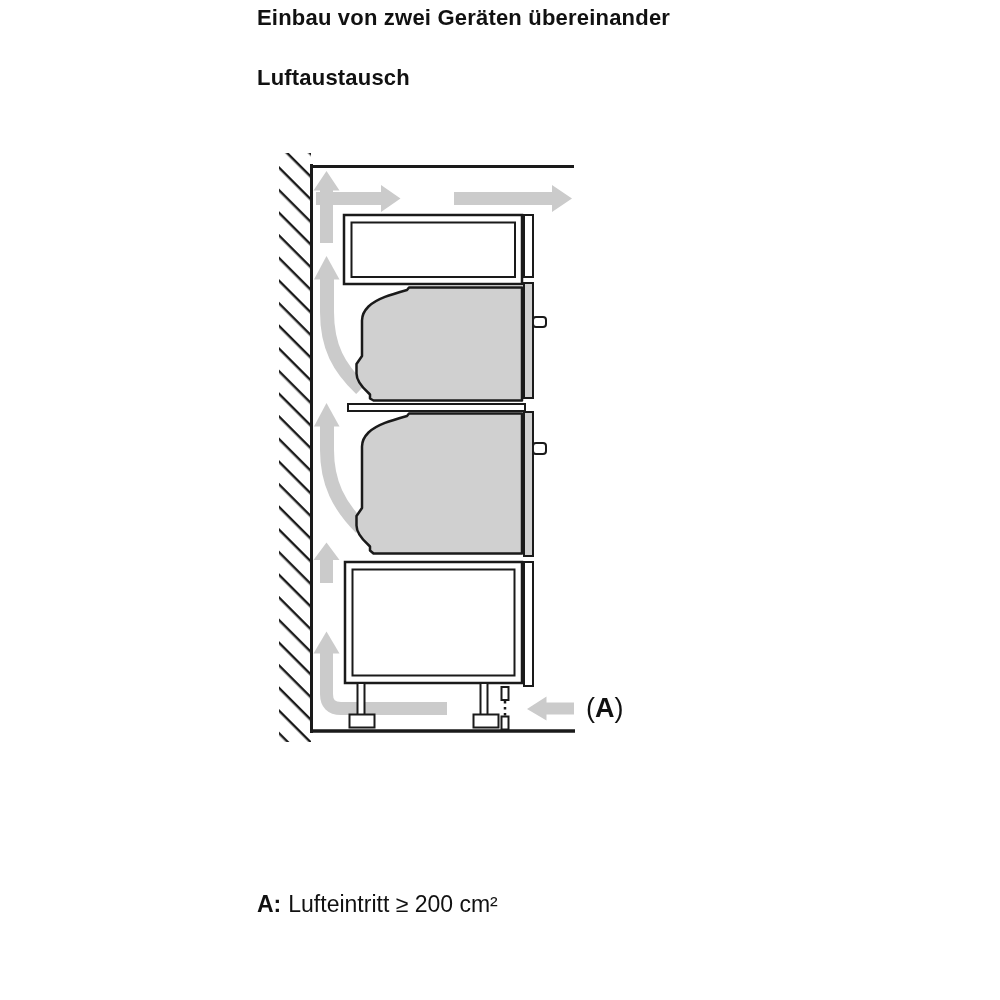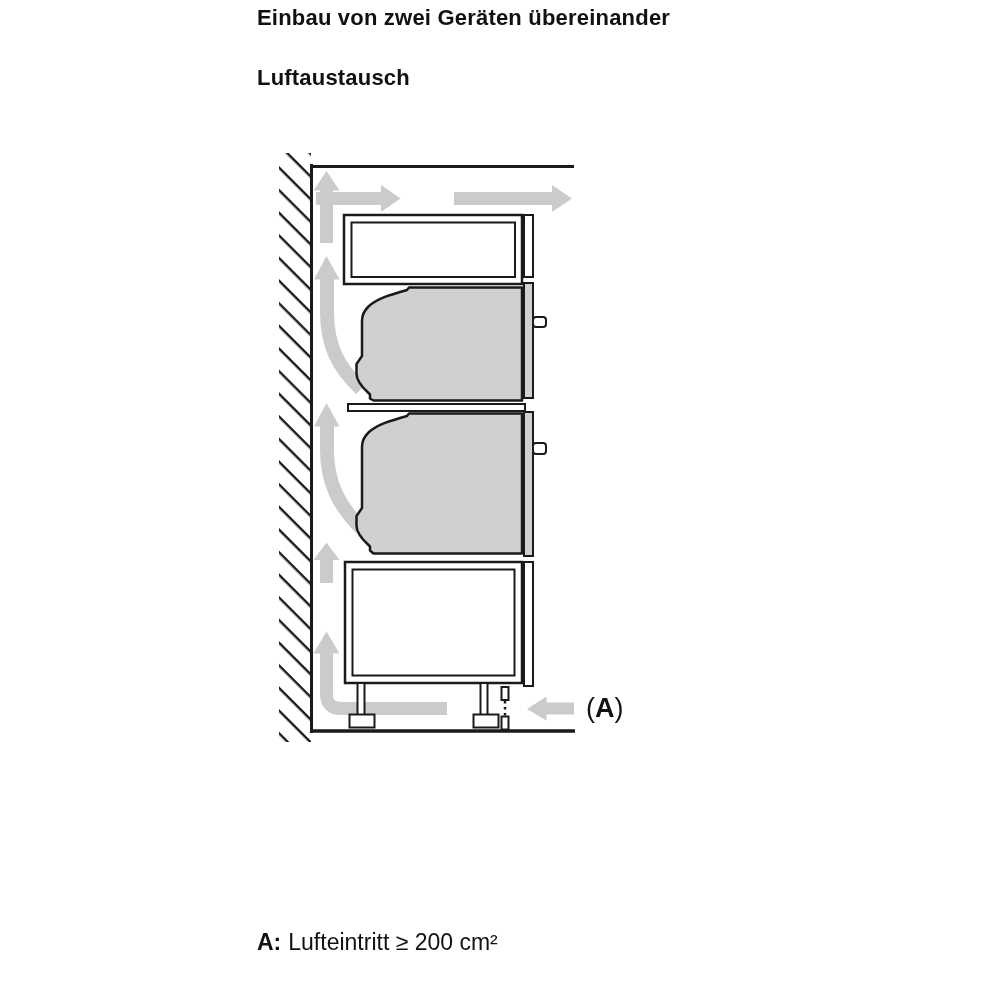--- a/index.html
+++ b/index.html
@@ -20,21 +20,21 @@
   .page{position:absolute;inset:0;background:var(--background);}
   .title,.subtitle{
     position:absolute;left:257px;
     font-size:22px;font-weight:bold;color:#111;
     white-space:nowrap;letter-spacing:.2px;
   }
   .title{top:5px;}
   .subtitle{top:65px;}
   .note{
     position:absolute;left:257px;top:891px;
-    font-size:23px;color:#111;white-space:nowrap;margin-top:38px;
+    font-size:23px;color:#111;white-space:nowrap;
   }
   .note-label{font-weight:bold;margin-right:7px;}
   svg.diagram{position:absolute;left:0;top:0;width:1000px;height:1000px;}
   
   .ln{stroke:var(--outline);fill:none;}
   .w3{stroke-width:3;}
   .w4{stroke-width:3.5;}
   .box{fill:#fff;stroke:var(--outline);}
   .w25{stroke-width:2.5;}
   .w2{stroke-width:2;}

